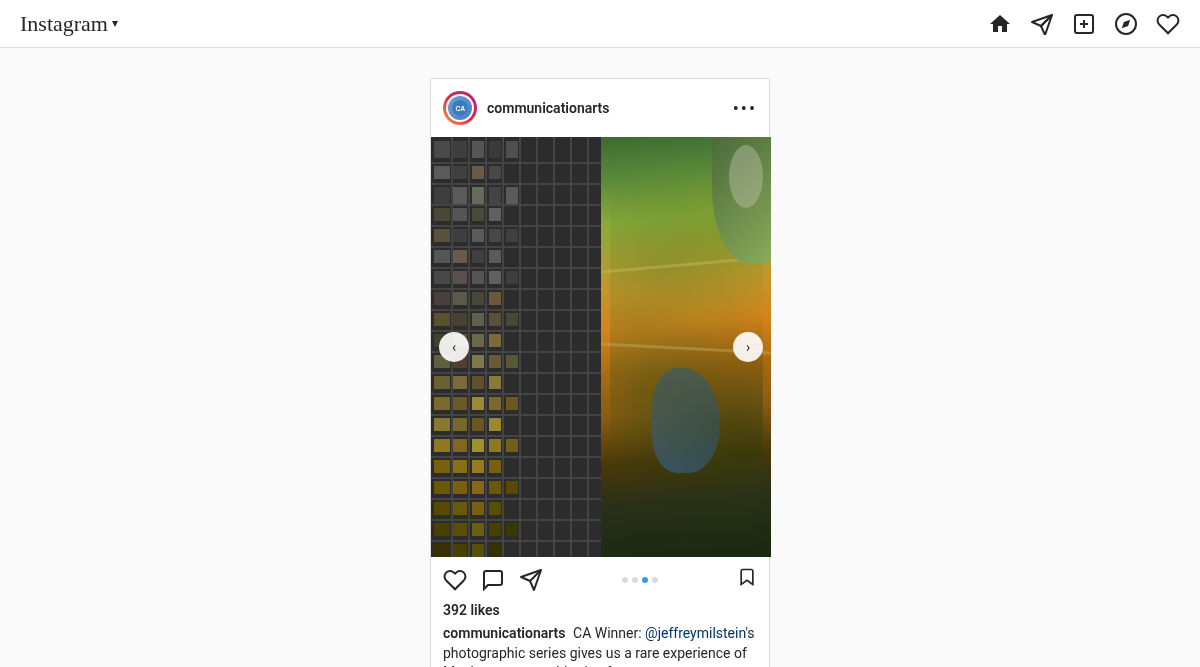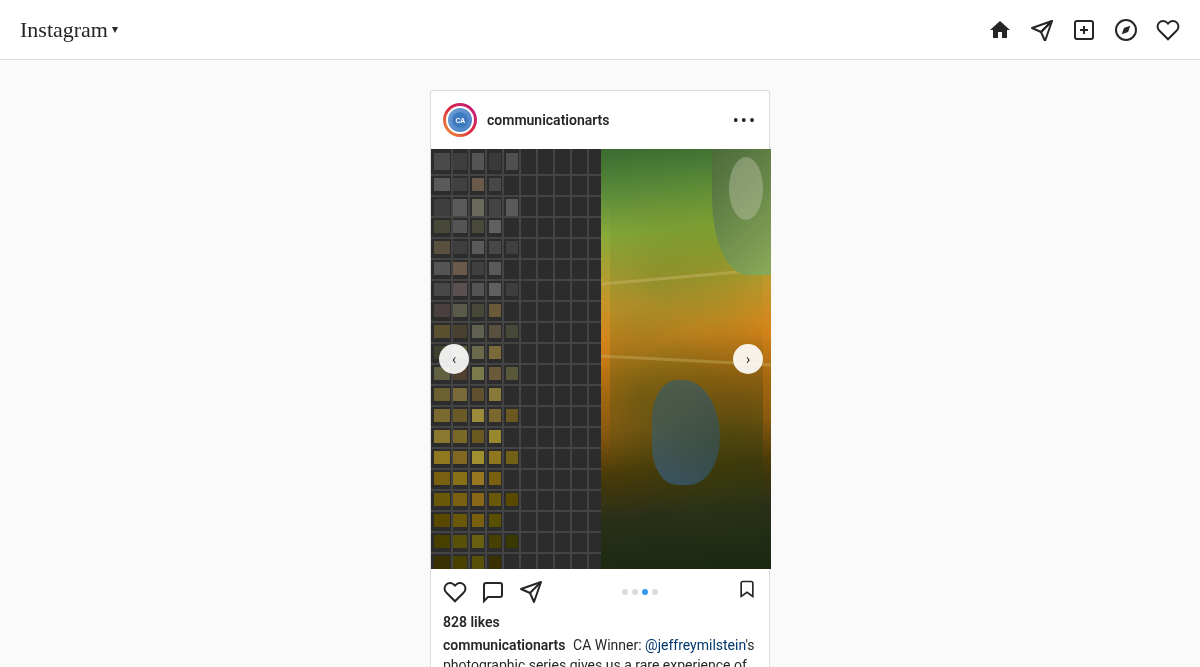--- a/index.html
+++ b/index.html
@@ -8,21 +8,21 @@
       background: #fafafa;
       min-height: 667px;
       width: 1200px;
       overflow-x: hidden;
     }
 
     
     .navbar {
       background: #fff;
       border-bottom: 1px solid #dbdbdb;
-      height: 60px;
+      height: 48px;
       display: flex;
       align-items: center;
       justify-content: space-between;
       padding: 0 20px;
       position: sticky;
       top: 0;
       z-index: 100;
     }
     .nav-logo {
       font-family: Georgia, 'Times New Roman', serif;
@@ -513,21 +513,21 @@
           <div class="dot active"></div>
           <div class="dot"></div>
         </div>
         <span class="action-icon-save">
           <svg width="20" height="24" viewBox="0 0 24 24" fill="none" stroke="currentColor" stroke-width="2">
             <path d="M19 21l-7-5-7 5V5a2 2 0 0 1 2-2h10a2 2 0 0 1 2 2z"></path>
           </svg>
         </span>
       </div>
 
-      <div class="post-likes">828 likes</div>
+      <div class="post-likes">392 likes</div>
 
       <div class="post-caption">
         <span class="cap-user">communicationarts</span>
         <span>CA Winner: <span class="cap-link">@jeffreymilstein</span>'s photographic series gives us a rare experience of Manhattan at an altitude of one-to-two...</span>
       </div>
 
     </article>
 
   </div>
 

